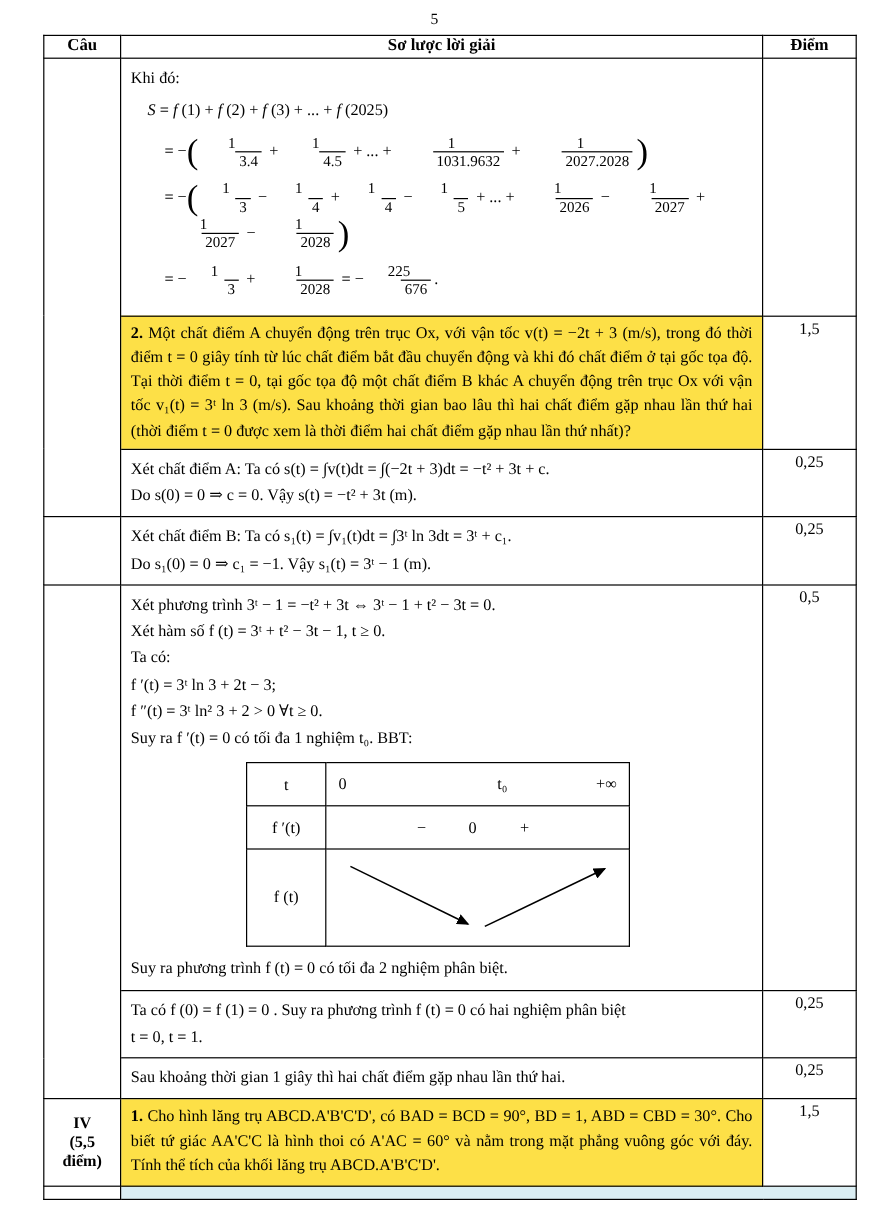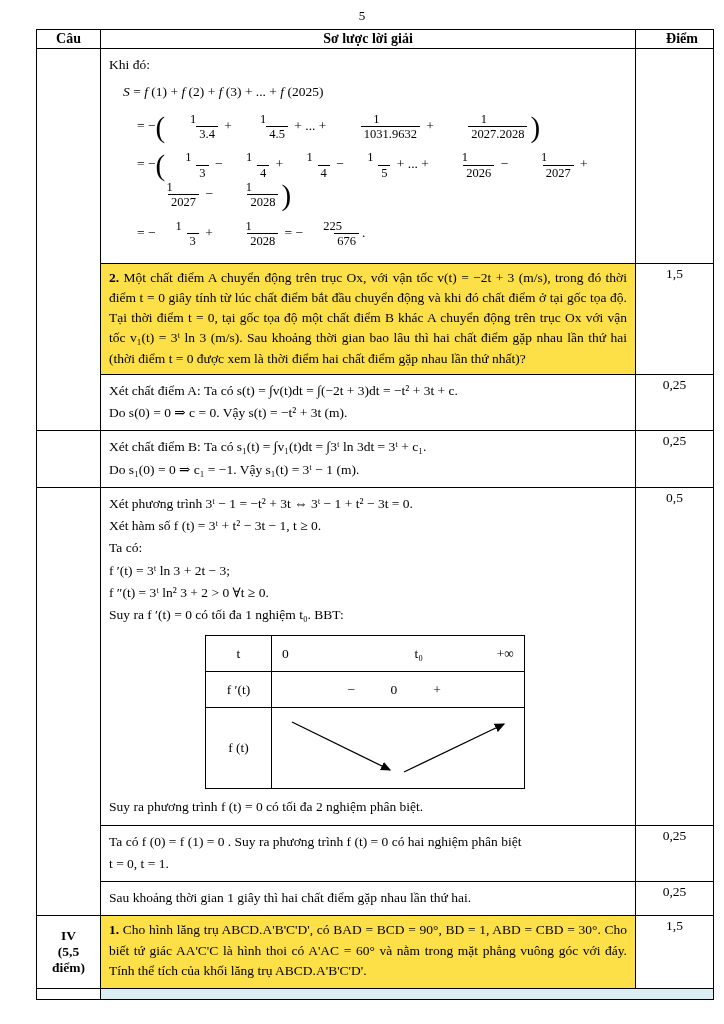--- a/index.html
+++ b/index.html
@@ -13,23 +13,23 @@
   .page { width:724px; height:1024px; padding-top:8px; }
   .page-number { text-align:center; font-size:13px; margin-bottom:5px; }
 
   table.main {
     border-collapse:collapse; table-layout:fixed;
     margin-left:36px; width:678px;
   }
   table.main th, table.main td {
     border:1px solid #000; vertical-align:top;
   }
-  th { font-weight:bold; text-align:center; padding:1px 15px; font-size:14px; }
+  th { font-weight:bold; text-align:center; padding:1px 2px; font-size:14px; }
   th.w-cau { width:64px; }
-  th.w-diem { width:78px;text-align:right; }
+  th.w-diem { width:78px; }
 
   td.cau { text-align:center; vertical-align:middle; font-weight:bold; padding:12px; }
   td.sol { padding:4px 8px 5px 8px; line-height:1.5; }
   td.diem { text-align:center; vertical-align:middle; padding:2px; }
   .blue { background:#fde047; }
   .just { text-align:justify; }
   .b { font-weight:bold; }
 
   .mathline { margin:7px 0 7px 14px; }
   .eqline  { margin:9px 0 9px 28px; }

